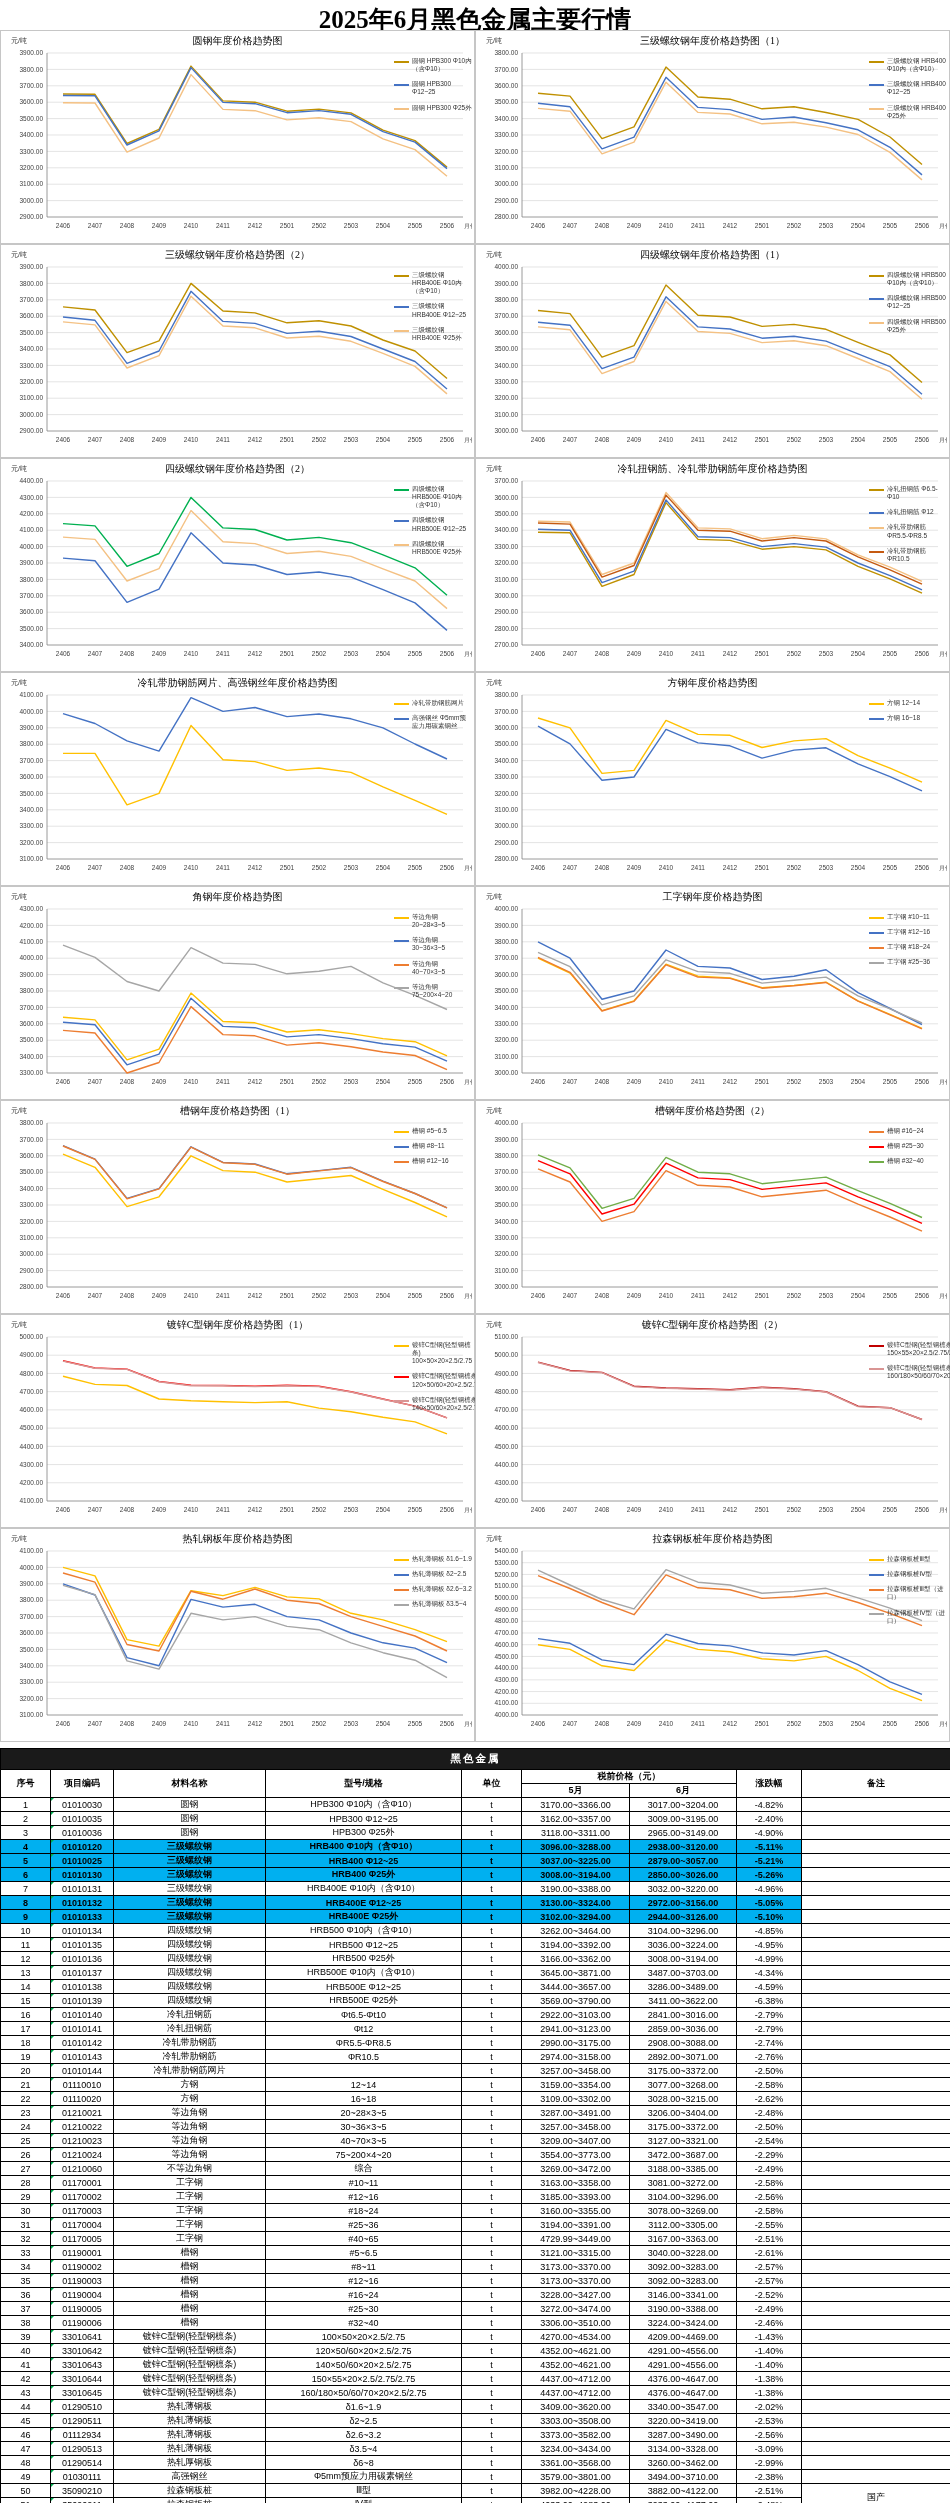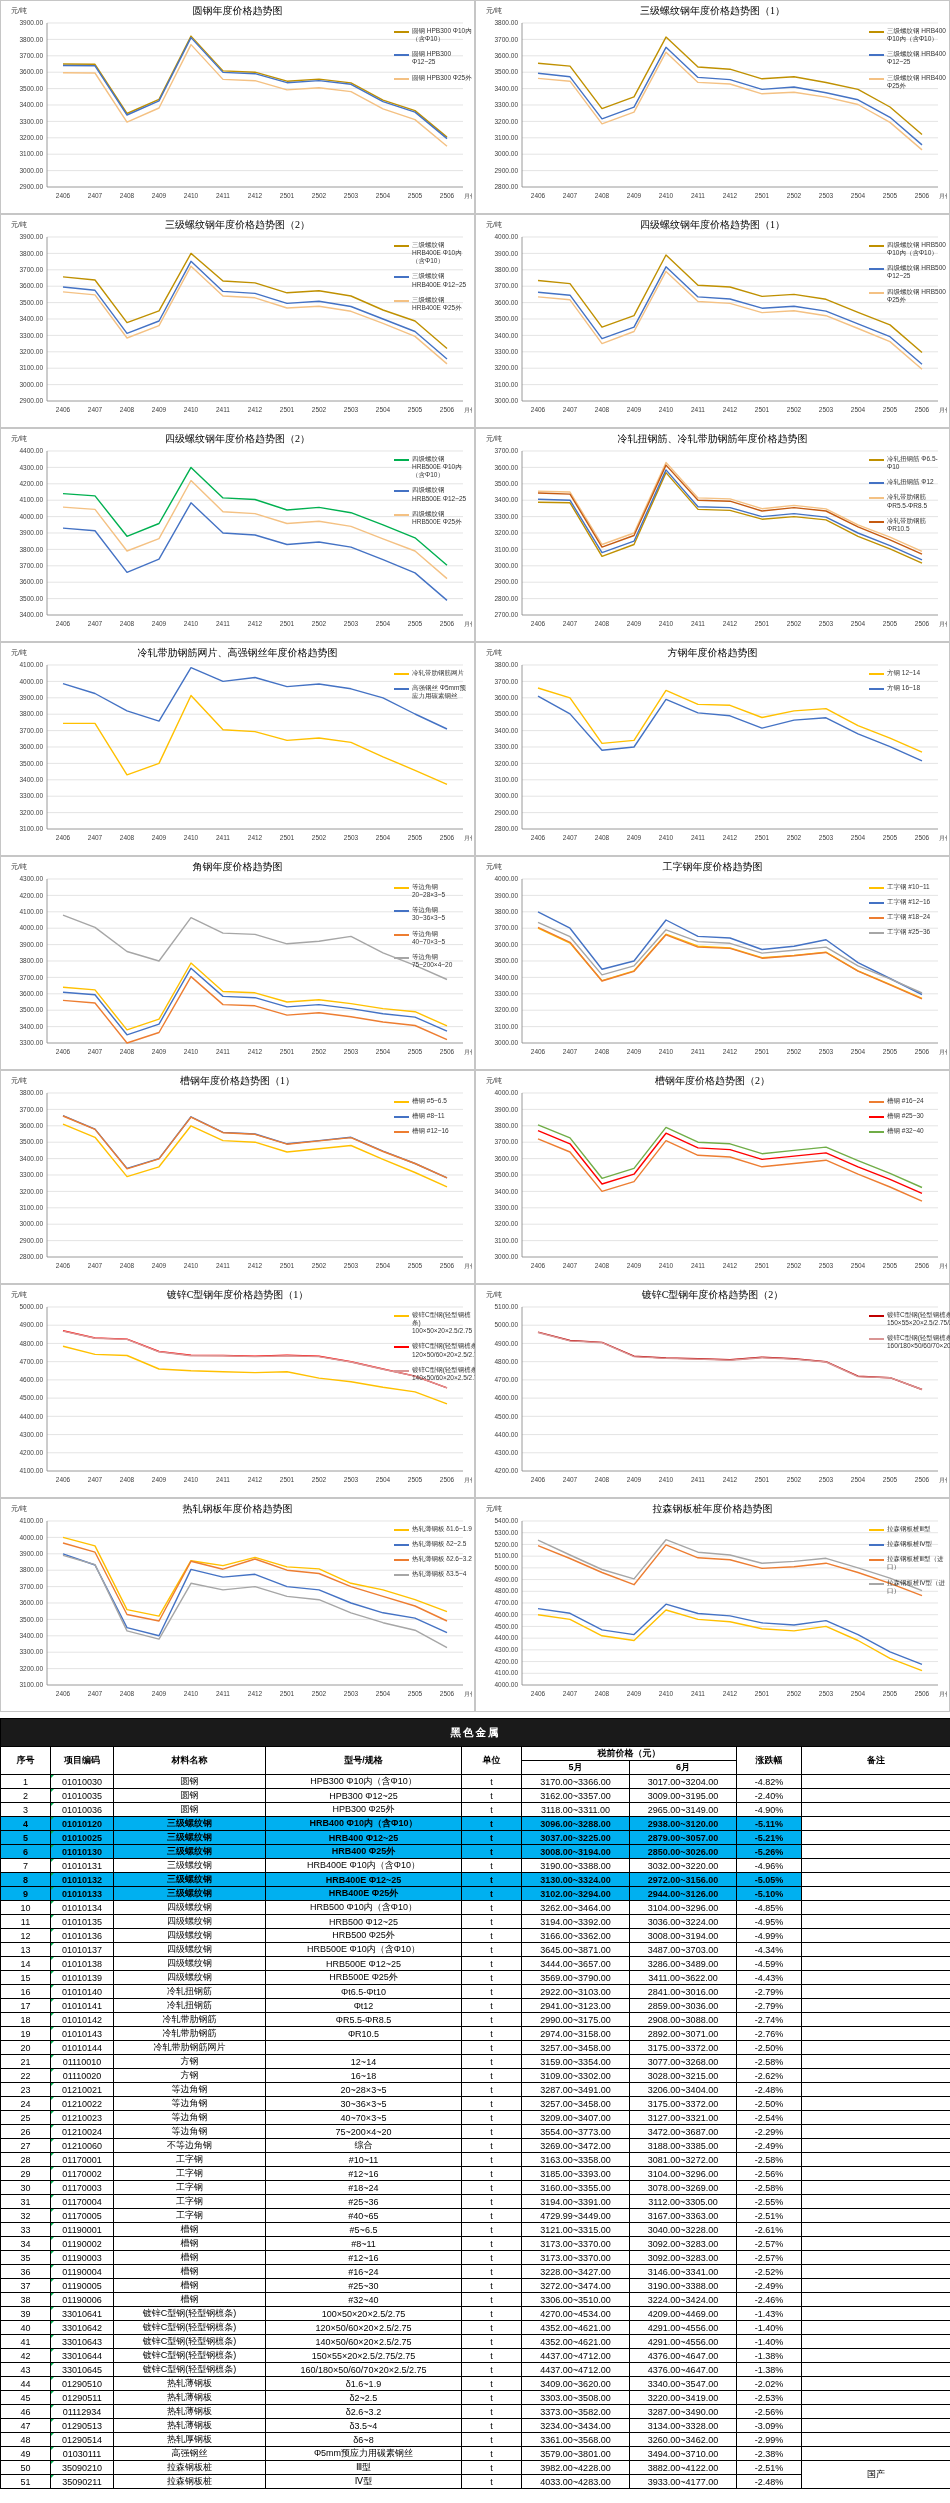--- a/index.html
+++ b/index.html
@@ -15,30 +15,31 @@
   .unit-label { position:absolute; left:10px; top:5px; font-size:7px; color:#333; }
   svg.plot { display:block; }
   .legend { position:absolute; right:2px; top:26px; width:78px; pointer-events:none; }
   .legend-item { display:flex; align-items:flex-start; margin-bottom:7px; }
   .legend-swatch { width:15px; height:2px; margin-top:4px; margin-right:3px; flex:none; }
   .legend-text { font-size:6.5px; line-height:1.25; color:#333; }
   .table-wrap { margin-top:6px; }
   table.metal { border-collapse:collapse; width:950px; table-layout:fixed; }
   table.metal th, table.metal td { border:1px solid #000; font-size:9px; height:13px;
     padding:0 2px; text-align:center; overflow:hidden; white-space:nowrap; position:relative; }
-  tr.section-head td { background:#1a1a1a; color:#fff; font-weight:bold; font-size:10.5px; height:28px; letter-spacing:2px; }
+  tr.section-head td { background:#1a1a1a; color:#fff; font-weight:bold; font-size:10.5px; height:21px; letter-spacing:2px; }
   tr.hl td { background:#00b0f0; font-weight:bold; }
   tr.hl td.note-cell { background:#fff; font-weight:normal; }
   td.code-cell::before { content:""; position:absolute; left:0; top:0;
     border-top:3px solid #00b050; border-right:3px solid transparent; }
 </style>
 </head>
 <body>
 
 <div class="page">
+  <div class="main-title">2025年6月黑色金属主要行情</div>
   <div class="charts-grid">
       <div class="chart-cell">
         <div class="chart-title">圆钢年度价格趋势图</div>
         <span class="unit-label">元/吨</span>
         <svg class="plot" width="471" height="196" viewBox="0 0 471 196">
           <text x="42" y="172.2" text-anchor="end" font-size="6.5" fill="#404040">2900.00</text>
           <line x1="46" y1="153.6" x2="462" y2="153.6" stroke="#d9d9d9" stroke-width="0.7"></line>
           <text x="42" y="155.79999999999998" text-anchor="end" font-size="6.5" fill="#404040">3000.00</text>
           <line x1="46" y1="137.2" x2="462" y2="137.2" stroke="#d9d9d9" stroke-width="0.7"></line>
           <text x="42" y="139.39999999999998" text-anchor="end" font-size="6.5" fill="#404040">3100.00</text>
@@ -1194,21 +1195,21 @@
             <td class="note-cell"></td>
           </tr>
           <tr>
             <td>15</td>
             <td class="code-cell">01010139</td>
             <td>四级螺纹钢</td>
             <td>HRB500E Φ25外</td>
             <td>t</td>
             <td>3569.00~3790.00</td>
             <td>3411.00~3622.00</td>
-            <td>-4.43%</td>
+            <td>-6.38%</td>
             <td class="note-cell"></td>
           </tr>
           <tr>
             <td>16</td>
             <td class="code-cell">01010140</td>
             <td>冷轧扭钢筋</td>
             <td>Φt6.5-Φt10</td>
             <td>t</td>
             <td>2922.00~3103.00</td>
             <td>2841.00~3016.00</td>

